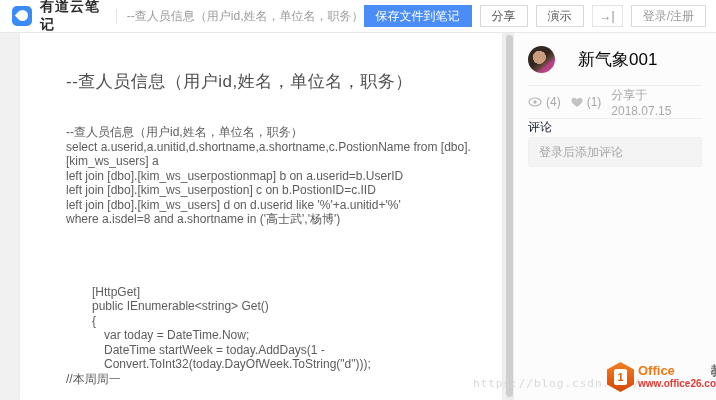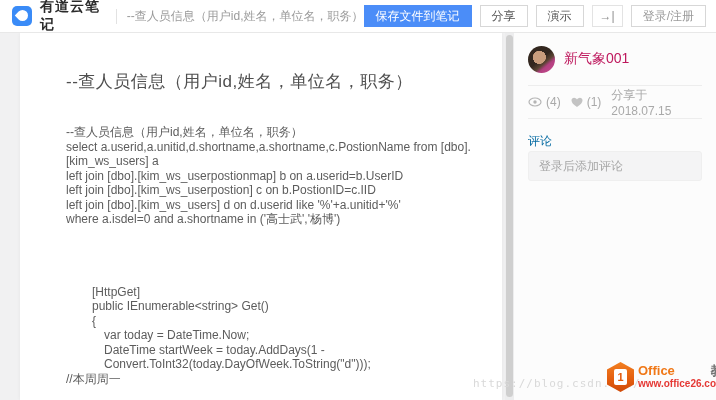--- a/index.html
+++ b/index.html
@@ -33,27 +33,27 @@
   .v-scrollbar { position:absolute; left:505px; top:33px; width:9px; height:367px; background:#ededee; z-index:6; }
   .v-scrollbar .thumb { position:absolute; left:1px; top:2px; width:7px; height:362px; background:#cfcfcf; border-radius:4px; }
 
   
   .sidebar { position:absolute; left:514px; top:33px; width:202px; height:367px; background:#fcfcfc; z-index:5; padding:0 14px; }
   .user-row { display:flex; align-items:center; height:52px; }
   .avatar { width:27px; height:27px; border-radius:50%; flex:0 0 auto; overflow:hidden;
             background:
               radial-gradient(circle at 42% 42%, #c99d7d 0 29%, rgba(0,0,0,0) 30%),
               linear-gradient(140deg, #33271f 0 48%, #5a4433 62%, #b23f80 72%, #cb4f90 100%); }
-  .username { font-size:14px; color:#be185d; margin-left:9px; }
+  .username { font-size:17px; color:#000000; margin-left:23px; }
   .sb-divider { height:1px; background:#ededed; }
   .stats-row { display:flex; align-items:center; height:32px; font-size:12px; color:#a9a9a9; gap:4px; }
   .stat-count { margin-right:6px; }
   .shared-at { margin-left:auto; color:#a9a9a9; }
   .icon-eye, .icon-heart { display:inline-flex; align-items:center; }
-  .comments-label { font-size:12px; color:#0369a1; margin-top:14px; }
+  .comments-label { font-size:12px; color:#0f172a; }
   .comment-input { margin-top:1px; width:100%; height:30px; background:#f4f4f5; border:1px solid #efefef;
                    border-radius:3px; font-size:12px; color:#555; padding:0 10px;
                    font-family:"Liberation Sans",sans-serif; outline:none; }
   .comment-input::placeholder { color:#a6a6a6; }
 
   
   .csdn-mark { position:absolute; left:473px; top:377px; z-index:7; font-family:"DejaVu Sans Mono",monospace;
                font-size:11px; color:#d9d9d9; letter-spacing:1px; white-space:nowrap; }
   .office-badge { position:absolute; left:607px; top:362px; z-index:8; display:flex; align-items:center; }
   .office-hex { width:27px; height:30px; position:relative; flex:0 0 auto;
@@ -86,21 +86,21 @@
 </div>
 
 <div class="note-panel">
   <div class="note-title">--查人员信息（用户id,姓名，单位名，职务）</div>
   <div class="code-block">
       <div class="code-line" style="padding-left: 0px;">--查人员信息（用户id,姓名，单位名，职务）</div>
       <div class="code-line" style="padding-left: 0px;">select a.userid,a.unitid,d.shortname,a.shortname,c.PostionName from [dbo].[kim_ws_users] a</div>
       <div class="code-line" style="padding-left: 0px;">left join [dbo].[kim_ws_userpostionmap] b on a.userid=b.UserID</div>
       <div class="code-line" style="padding-left: 0px;">left join [dbo].[kim_ws_userpostion] c on b.PostionID=c.IID</div>
       <div class="code-line" style="padding-left: 0px;">left join [dbo].[kim_ws_users] d on d.userid like '%'+a.unitid+'%'</div>
-      <div class="code-line" style="padding-left: 0px;">where a.isdel=0 and a.shortname in ('高士武','杨博')</div>
+      <div class="code-line" style="padding-left: 0px;">where a.isdel=8 and a.shortname in ('高士武','杨博')</div>
       <div class="code-line" style="padding-left: 0px;"></div>
       <div class="code-line" style="padding-left: 0px;"></div>
       <div class="code-line" style="padding-left: 0px;"></div>
       <div class="code-line" style="padding-left: 0px;"></div>
       <div class="code-line" style="padding-left: 26px;">[HttpGet]</div>
       <div class="code-line" style="padding-left: 26px;">public IEnumerable&lt;string&gt; Get()</div>
       <div class="code-line" style="padding-left: 26px;">{</div>
       <div class="code-line" style="padding-left: 38px;">var today = DateTime.Now;</div>
       <div class="code-line" style="padding-left: 38px;">DateTime startWeek = today.AddDays(1 - Convert.ToInt32(today.DayOfWeek.ToString("d")));</div>
       <div class="code-line" style="padding-left: 0px;">//本周周一</div>

